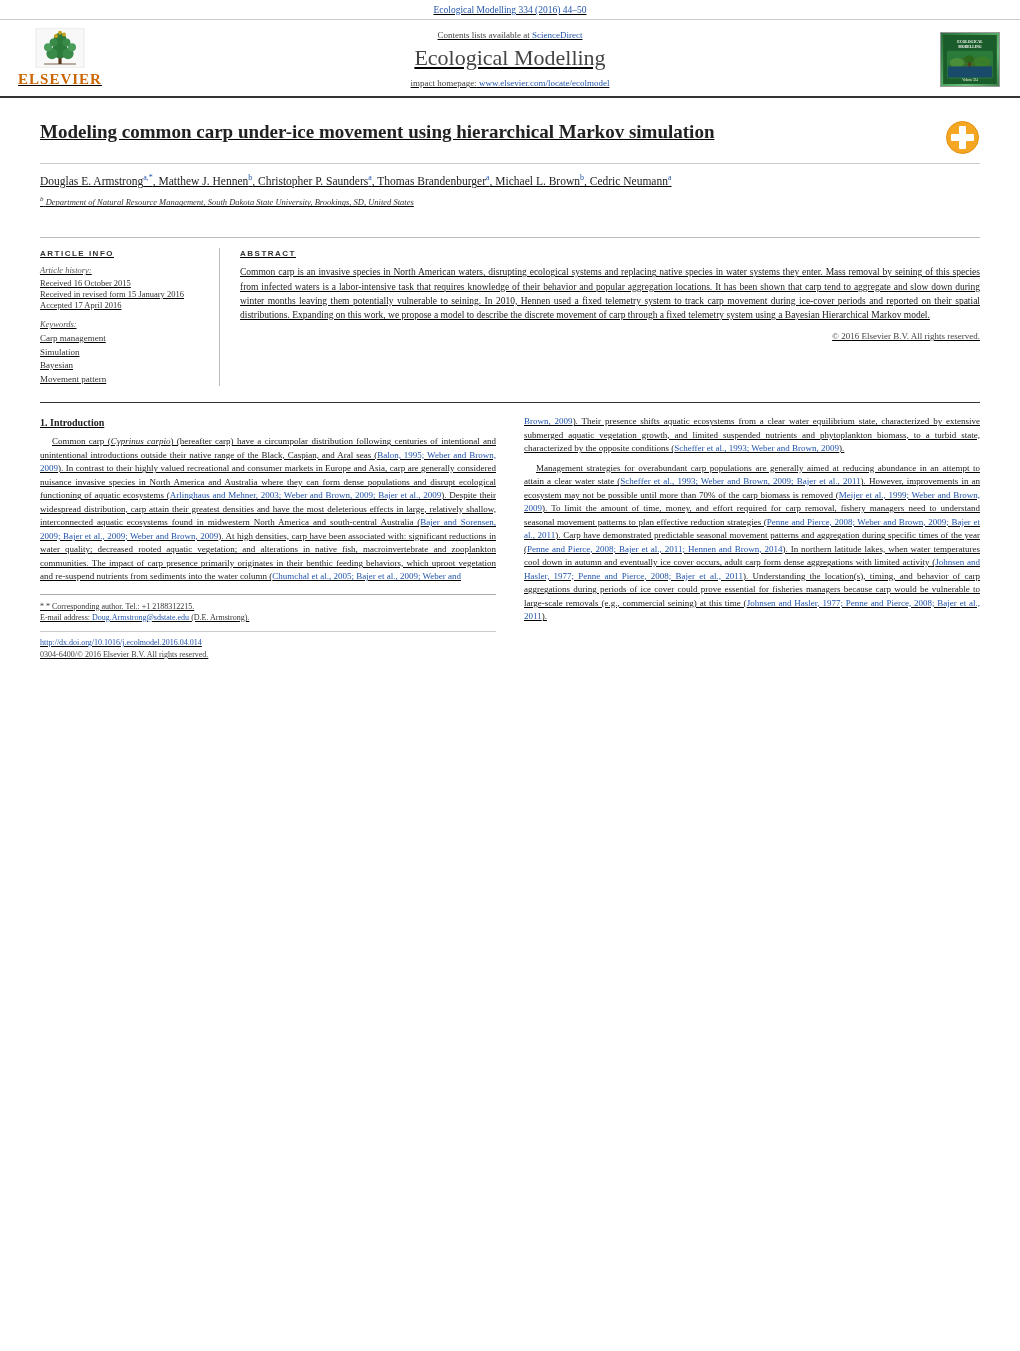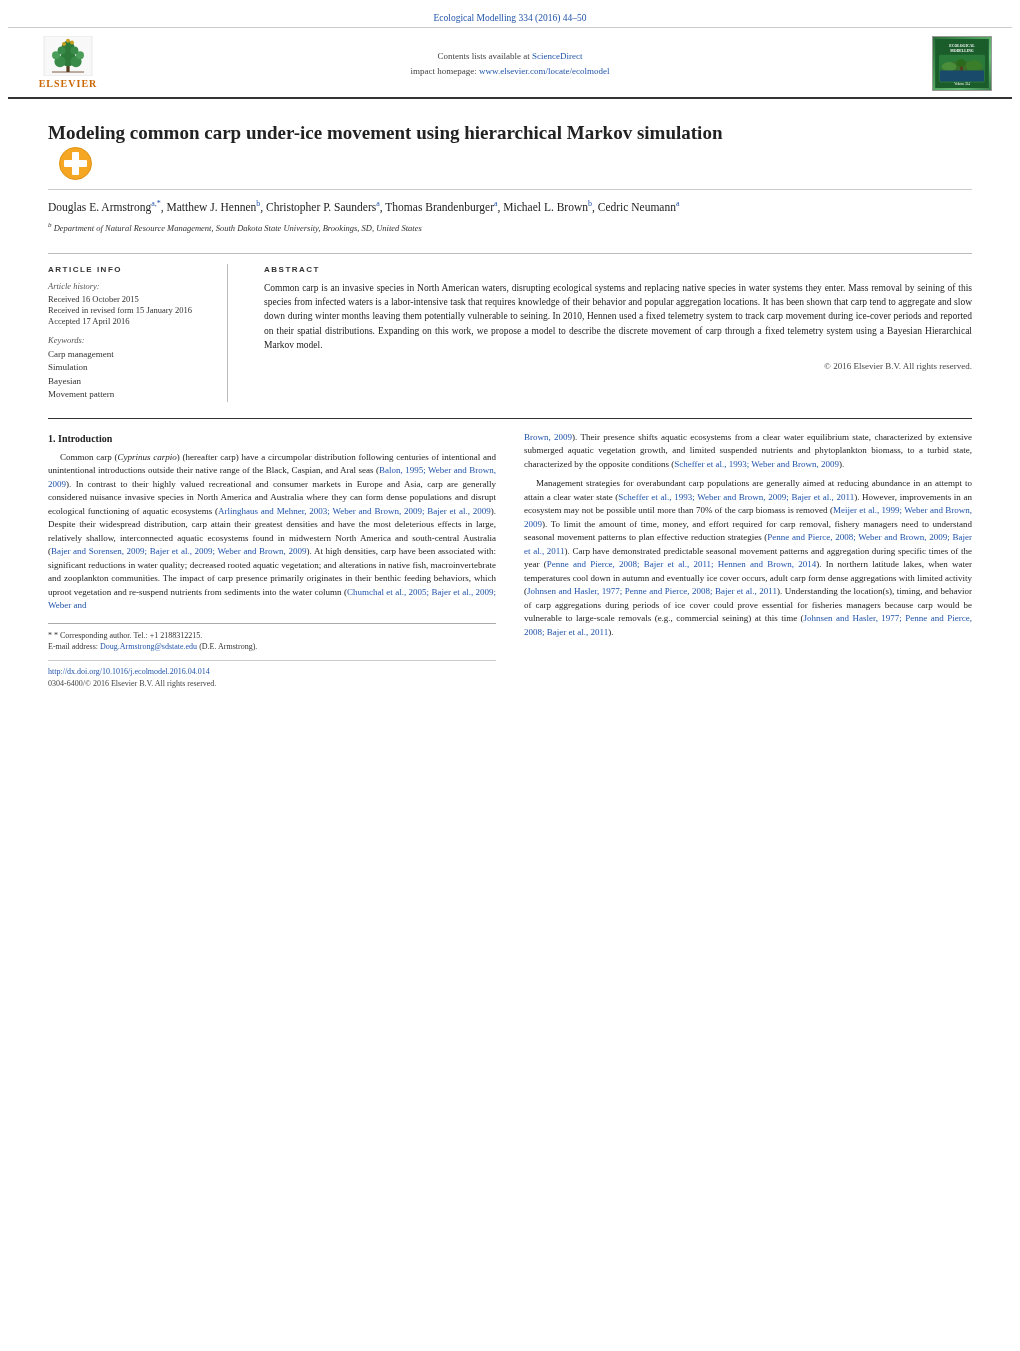--- a/index.html
+++ b/index.html
@@ -10,21 +10,22 @@
       width: 1020px;
       min-height: 1351px;
       font-size: 11px;
       line-height: 1.4;
     }
 
     .page-wrapper {
       width: 1020px;
       min-height: 1351px;
       background: #fff;
-      padding: 8px;
+      padding: 0;
+      text-decoration: underline;
     }
 
     
     .top-bar {
       text-align: center;
       padding: 4px 0 2px;
       border-bottom: 1px solid #ccc;
       font-size: 9.5px;
       color: #2255aa;
     }
@@ -68,21 +69,21 @@
       color: #444;
     }
 
     
     .elsevier-logo {
       display: flex;
       flex-direction: column;
       align-items: center;
     }
     .elsevier-logo .elsevier-text {
-      font-size: 10px;
+      font-size: 15px;
       font-weight: bold;
       color: #cc6600;
       letter-spacing: 1px;
       margin-top: 1px;
       text-align: right;
     }
 
     
     .journal-thumb {
       width: 60px;
@@ -103,21 +104,20 @@
     .main-content {
       padding: 12px 40px 10px;
     }
 
     
     .article-title-section {
       padding: 10px 0 8px;
       border-bottom: 1px solid #ccc;
       display: flex;
       align-items: flex-start;
-      flex-direction: column;
     }
     .article-title-text {
       font-size: 19px;
       font-weight: bold;
       color: #222;
       font-family: 'Times New Roman', serif;
       line-height: 1.3;
       flex: 1;
     }
     .crossmark {
@@ -152,22 +152,22 @@
       line-height: 1.4;
     }
     .affil-sup {
       font-size: 7px;
       vertical-align: super;
     }
 
     
     .info-columns {
       display: flex;
-      margin-top: 14px;
-      gap: 36px;
+      margin-top: 24px;
+      gap: 20px;
       border-top: 1px solid #bbb;
       padding-top: 10px;
     }
 
     .article-info-col {
       width: 180px;
       flex-shrink: 0;
       border-right: 1px solid #bbb;
       padding-right: 14px;
     }
@@ -328,20 +328,21 @@
         </svg>
         <div class="elsevier-text">ELSEVIER</div>
       </div>
     </div>
 
     <div class="center-info">
       <div class="contents-line">
         <span>Contents lists available at</span>
         <span style="color:#2255aa;">ScienceDirect</span>
       </div>
+      <div class="journal-title-text">Ecological Modelling</div>
       <div class="homepage-line">
         <span>impact homepage:</span>
         <span style="color:#2255aa;">www.elsevier.com/locate/ecolmodel</span>
       </div>
     </div>
 
     <div class="logo-right">
       <div class="journal-thumb">
         <svg width="58" height="53" viewBox="0 0 58 53" xmlns="http://www.w3.org/2000/svg">
           <rect width="58" height="53" fill="#1a5c2a"></rect>

